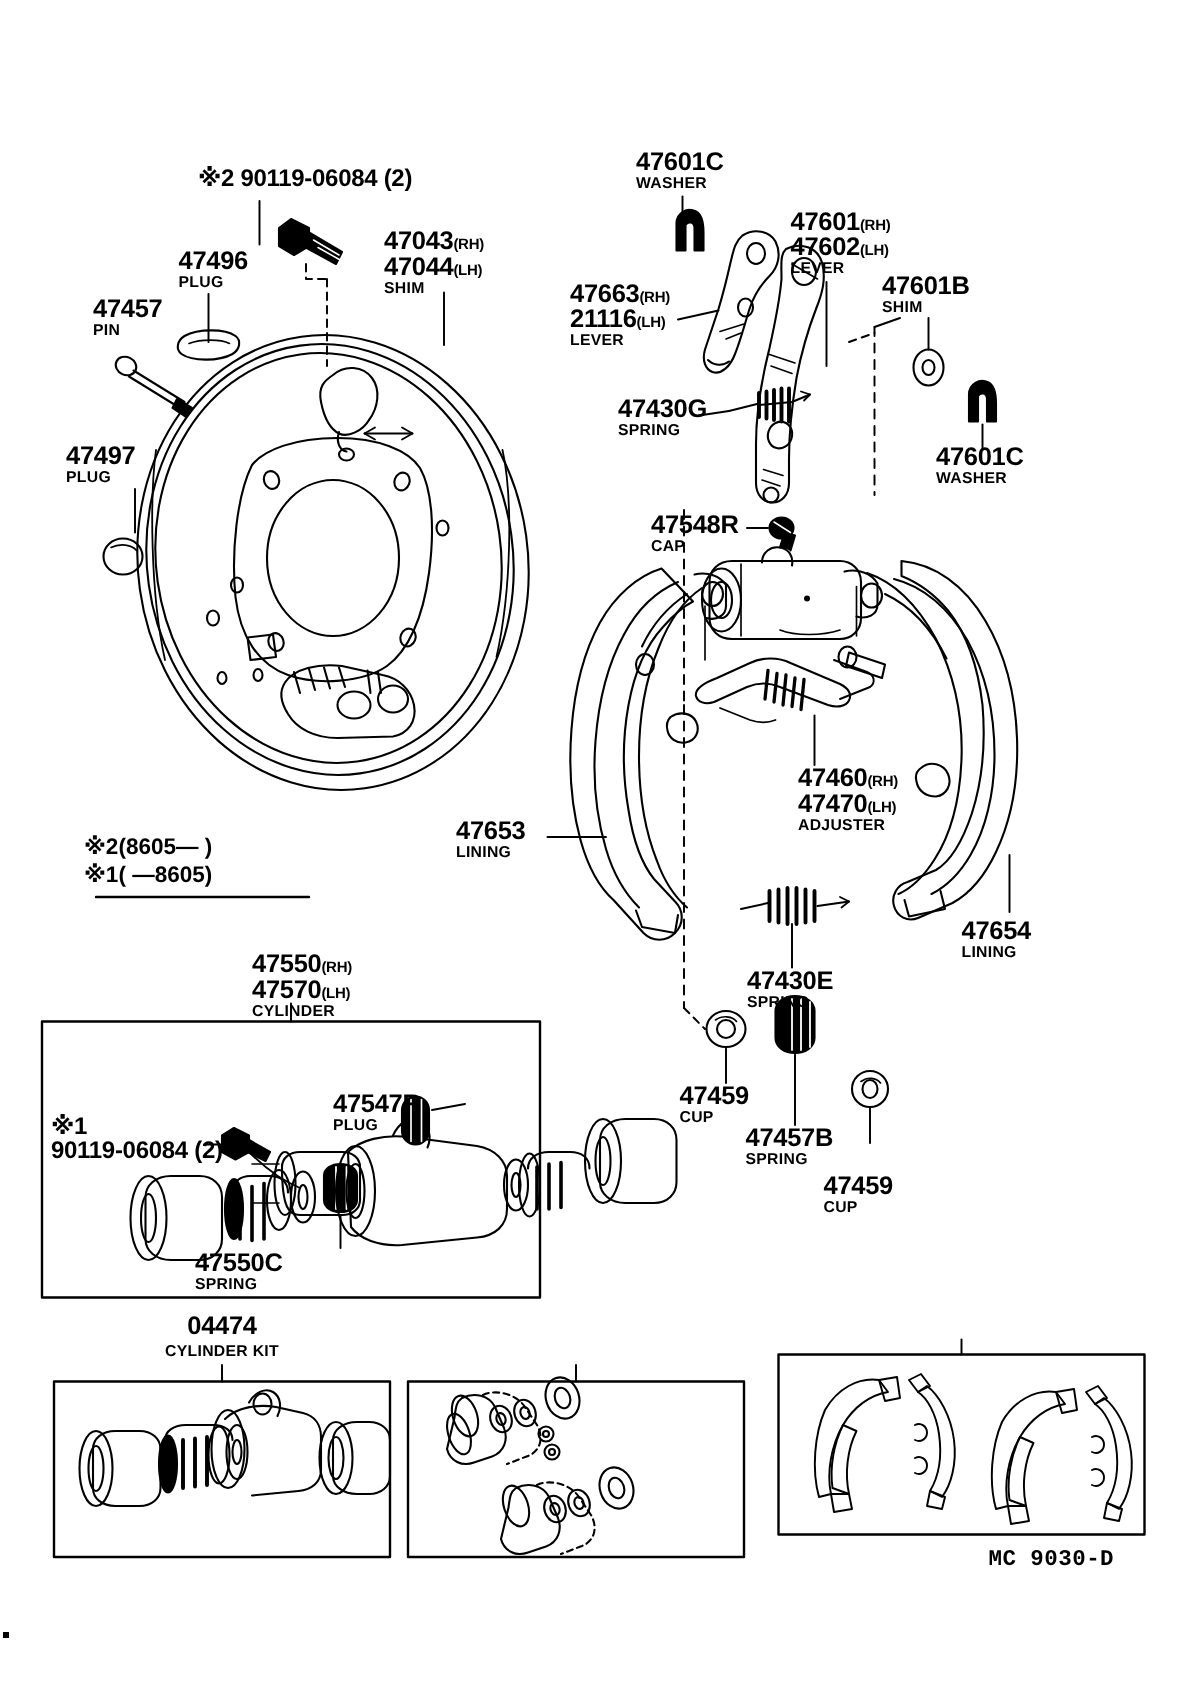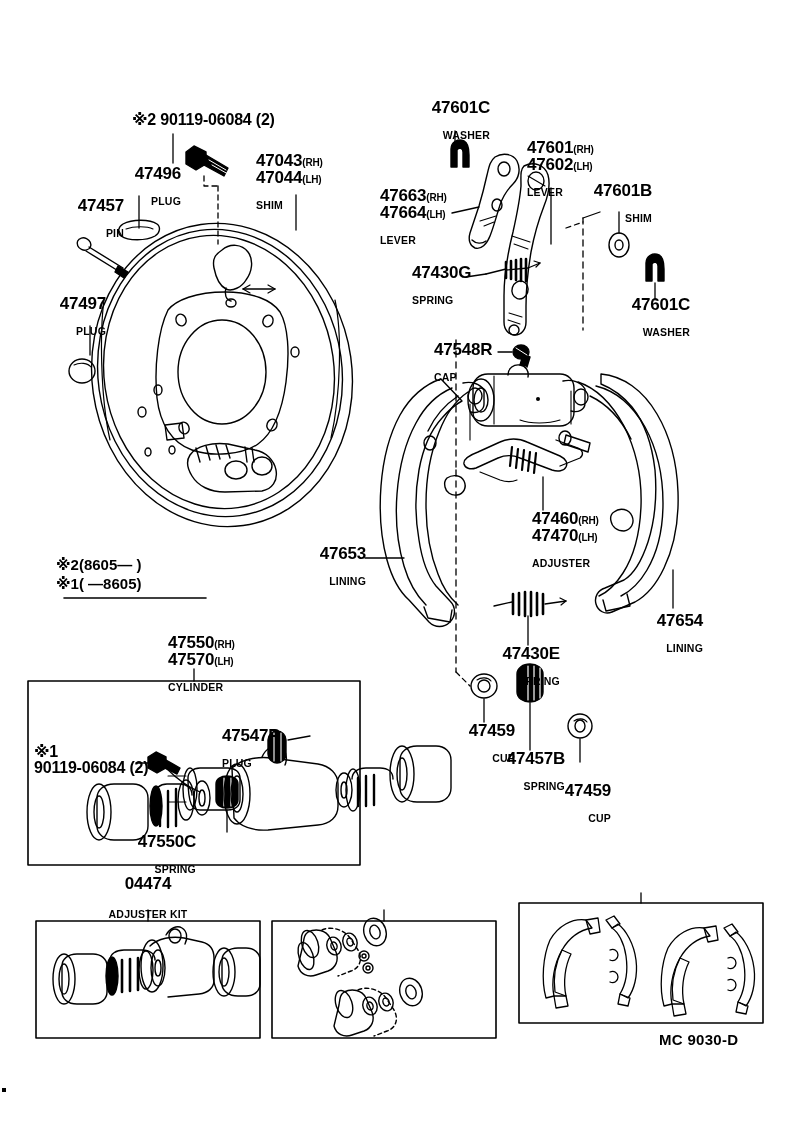--- a/index.html
+++ b/index.html
@@ -7,23 +7,23 @@
   body{
     width:792px;height:1126px;position:relative;overflow:hidden;
     font-family:"Liberation Sans","DejaVu Sans",sans-serif;
     color:#000;
   }
   #sheet{position:absolute;inset:0;}
   svg.art{position:absolute;left:0;top:0;width:792px;height:1126px;overflow:visible;}
   .lbl{position:absolute;white-space:nowrap;line-height:1.0;}
   .pn{font-size:17px;font-weight:bold;letter-spacing:-0.2px;display:block;}
   .pn.sm{font-size:16px;}
-  .sub{font-size:10.5px;font-weight:bold;letter-spacing:0.2px;display:block;margin-top:14px;}
+  .sub{font-size:10.5px;font-weight:bold;letter-spacing:0.2px;display:block;margin-top:1px;}
   .side{font-size:10px;font-weight:bold;letter-spacing:-0.2px;}
-  .ctr{text-align:right;}
+  .ctr{text-align:left;}
   .note{position:absolute;font-size:15px;font-weight:bold;line-height:1.25;white-space:nowrap;}
   .note .mark{font-size:15px;}
   .boxlabel{position:absolute;text-align:center;white-space:nowrap;}
   .code{position:absolute;font-size:15px;font-weight:bold;letter-spacing:0.3px;}
   .dot{position:absolute;width:4px;height:4px;background:#000;}
 </style>
 </head>
 <body>
 
 <div id="sheet">
@@ -452,21 +452,21 @@
     <span class="sub">SHIM</span>
   </div>
 
   <div class="lbl ctr" style="left:424px;top:99px;width:66px;">
     <span class="pn">47601C</span>
     <span class="sub">WASHER</span>
   </div>
 
   <div class="lbl" style="left:380px;top:187px;">
     <span class="pn"><span>47663</span><span class="side">(RH)</span></span>
-    <span class="pn"><span>47664</span><span class="side">(LH)</span></span>
+    <span class="pn"><span>21116</span><span class="side">(LH)</span></span>
     <span class="sub">LEVER</span>
   </div>
 
   <div class="lbl" style="left:527px;top:139px;">
     <span class="pn"><span>47601</span><span class="side">(RH)</span></span>
     <span class="pn"><span>47602</span><span class="side">(LH)</span></span>
     <span class="sub">LEVER</span>
   </div>
 
   <div class="lbl ctr" style="left:588px;top:182px;width:64px;">
@@ -541,31 +541,31 @@
     <span class="sub">PLUG</span>
   </div>
 
   <div class="lbl ctr" style="left:130px;top:833px;width:66px;">
     <span class="pn">47550C</span>
     <span class="sub">SPRING</span>
   </div>
 
   <div class="boxlabel" style="left:88px;top:874px;width:120px;">
     <span class="pn">04474</span>
-    <span class="sub">ADJUSTER KIT</span>
+    <span class="sub">CYLINDER KIT</span>
   </div>
 
 
 
   <div class="note" style="left:56px;top:556px;">
     <div>
       <span class="mark">※2</span><span>(8605—          )</span>
     </div>
     <div>
       <span class="mark">※1</span><span>(          —8605)</span>
     </div>
   </div>
 
-  <div class="code" style="left:659px;top:1031px;">MC 9030-D</div>
+  <div class="code" style="left:659px;top:1031px;font-family:Liberation Mono, monospace;">MC 9030-D</div>
 
   <div class="dot" style="left:2px;top:1088px;"></div>
 
 </div>
 
 </body></html>

